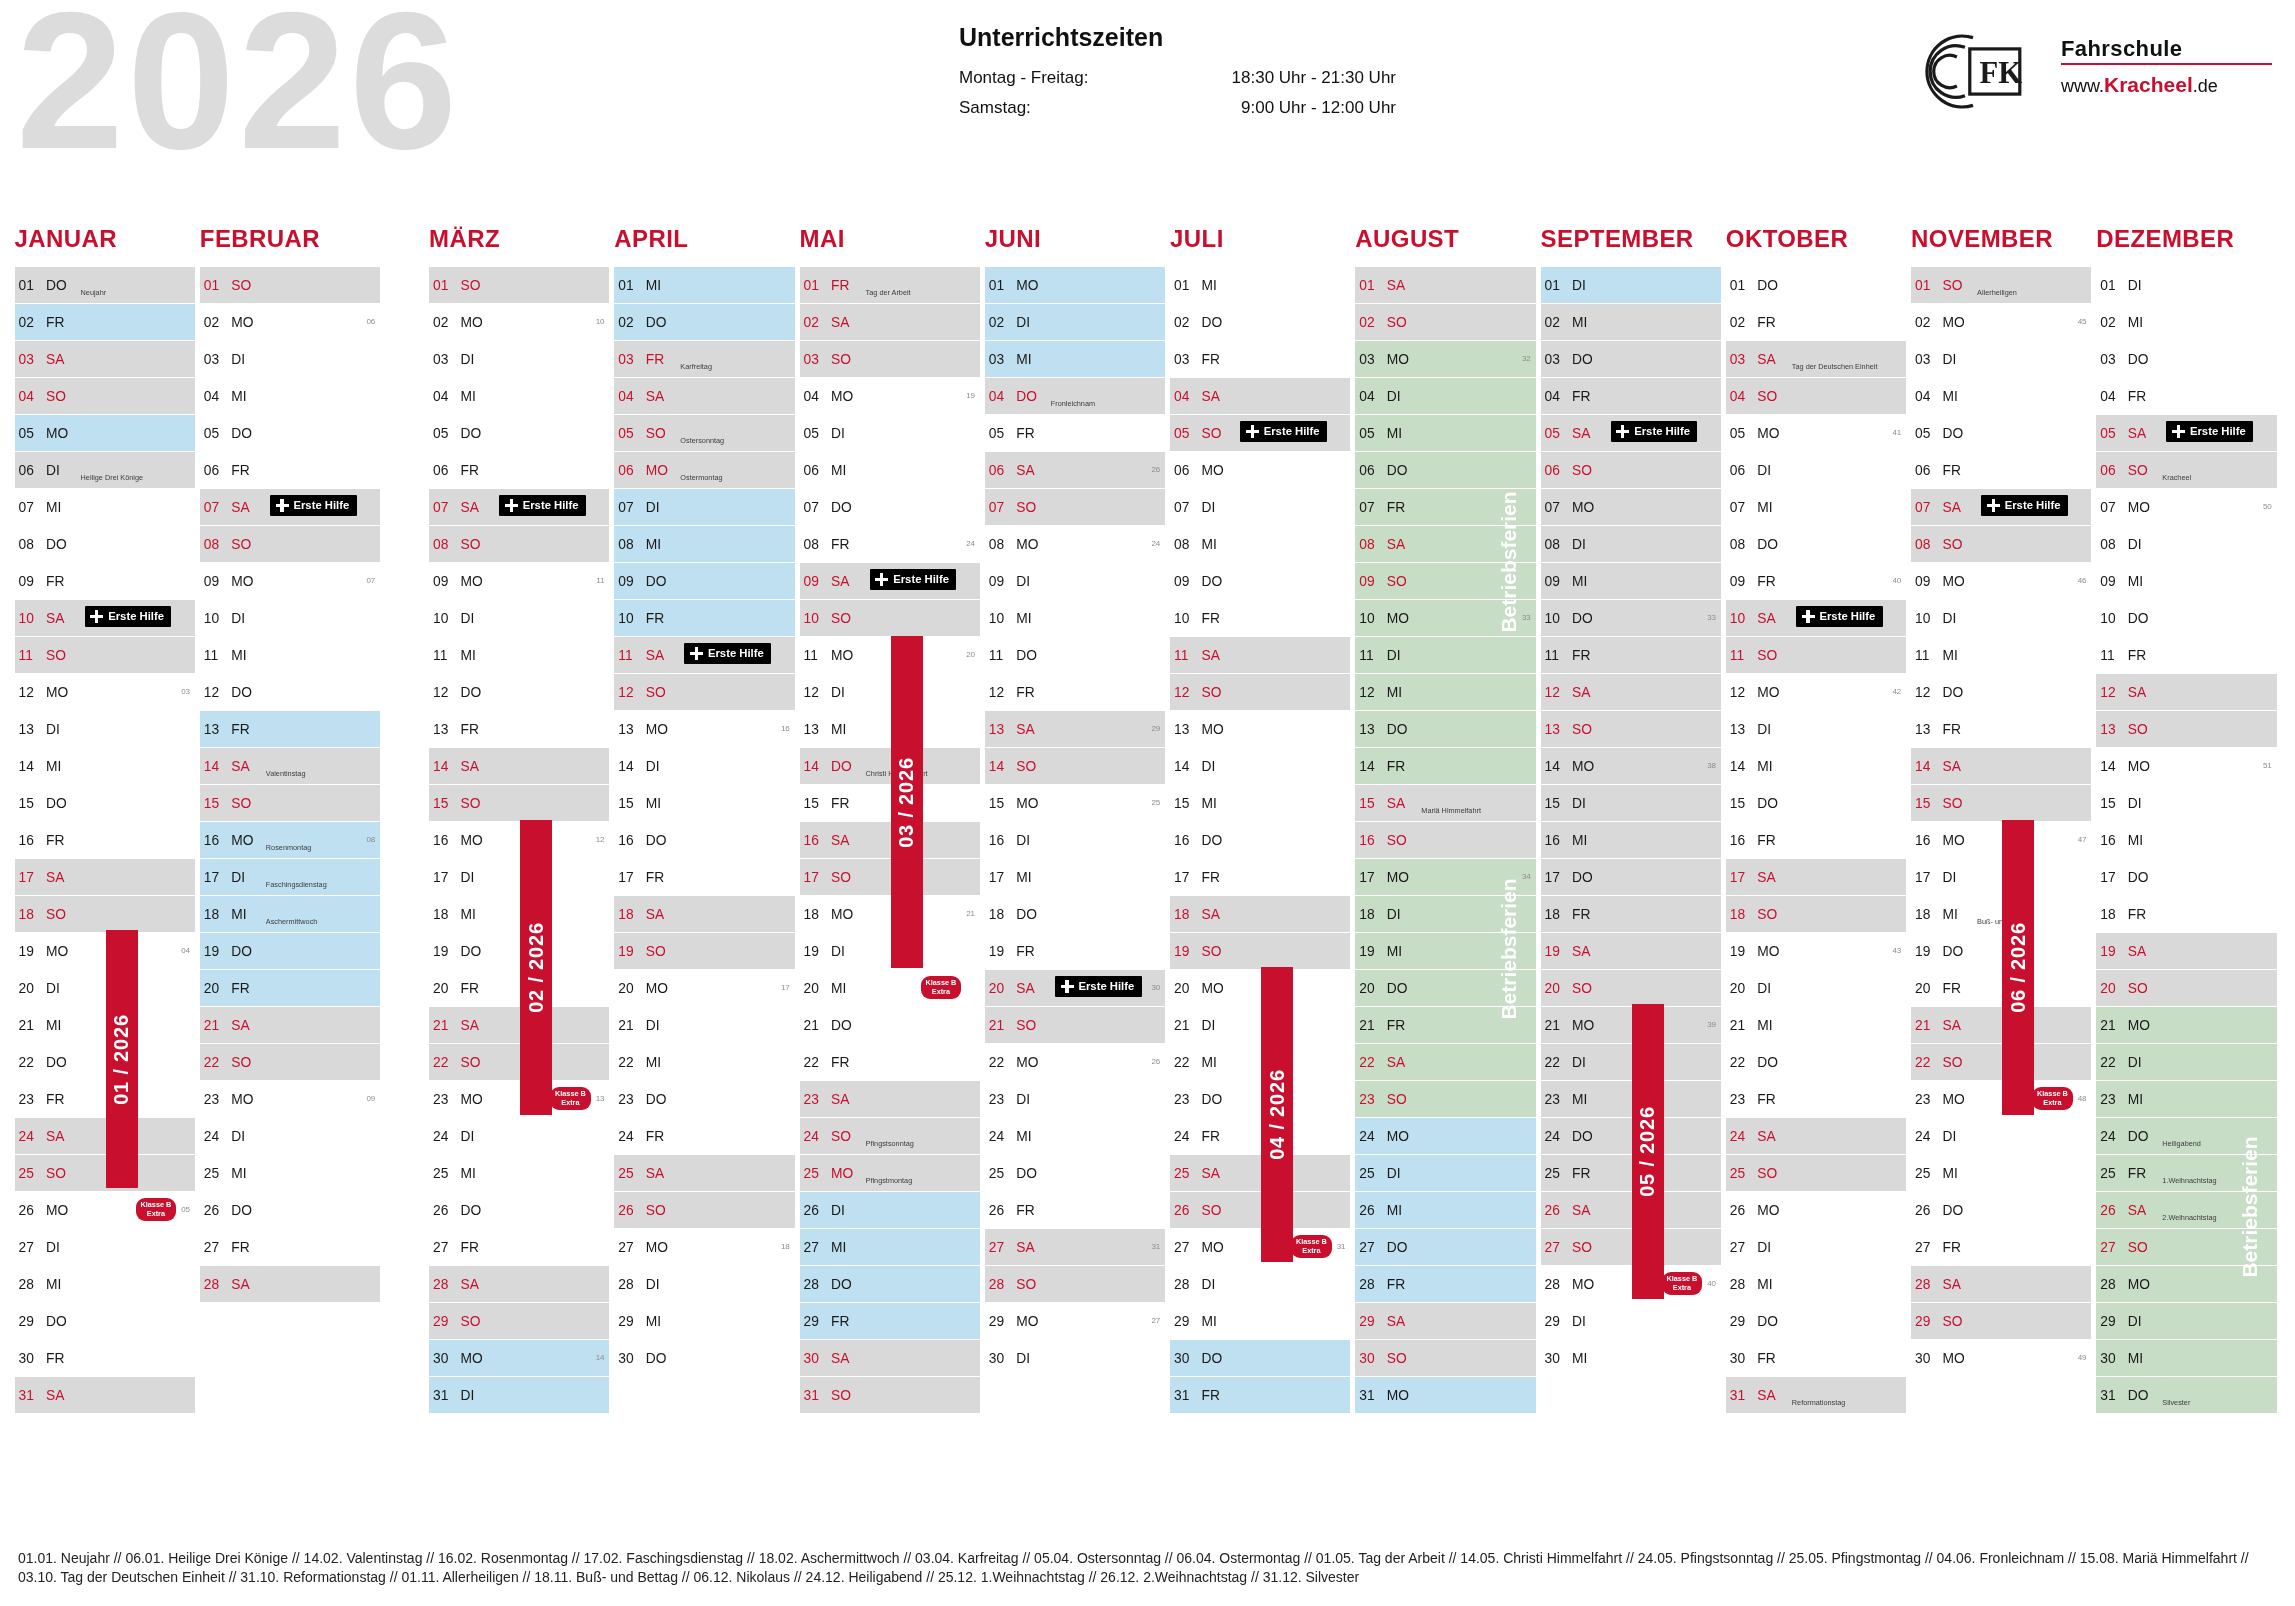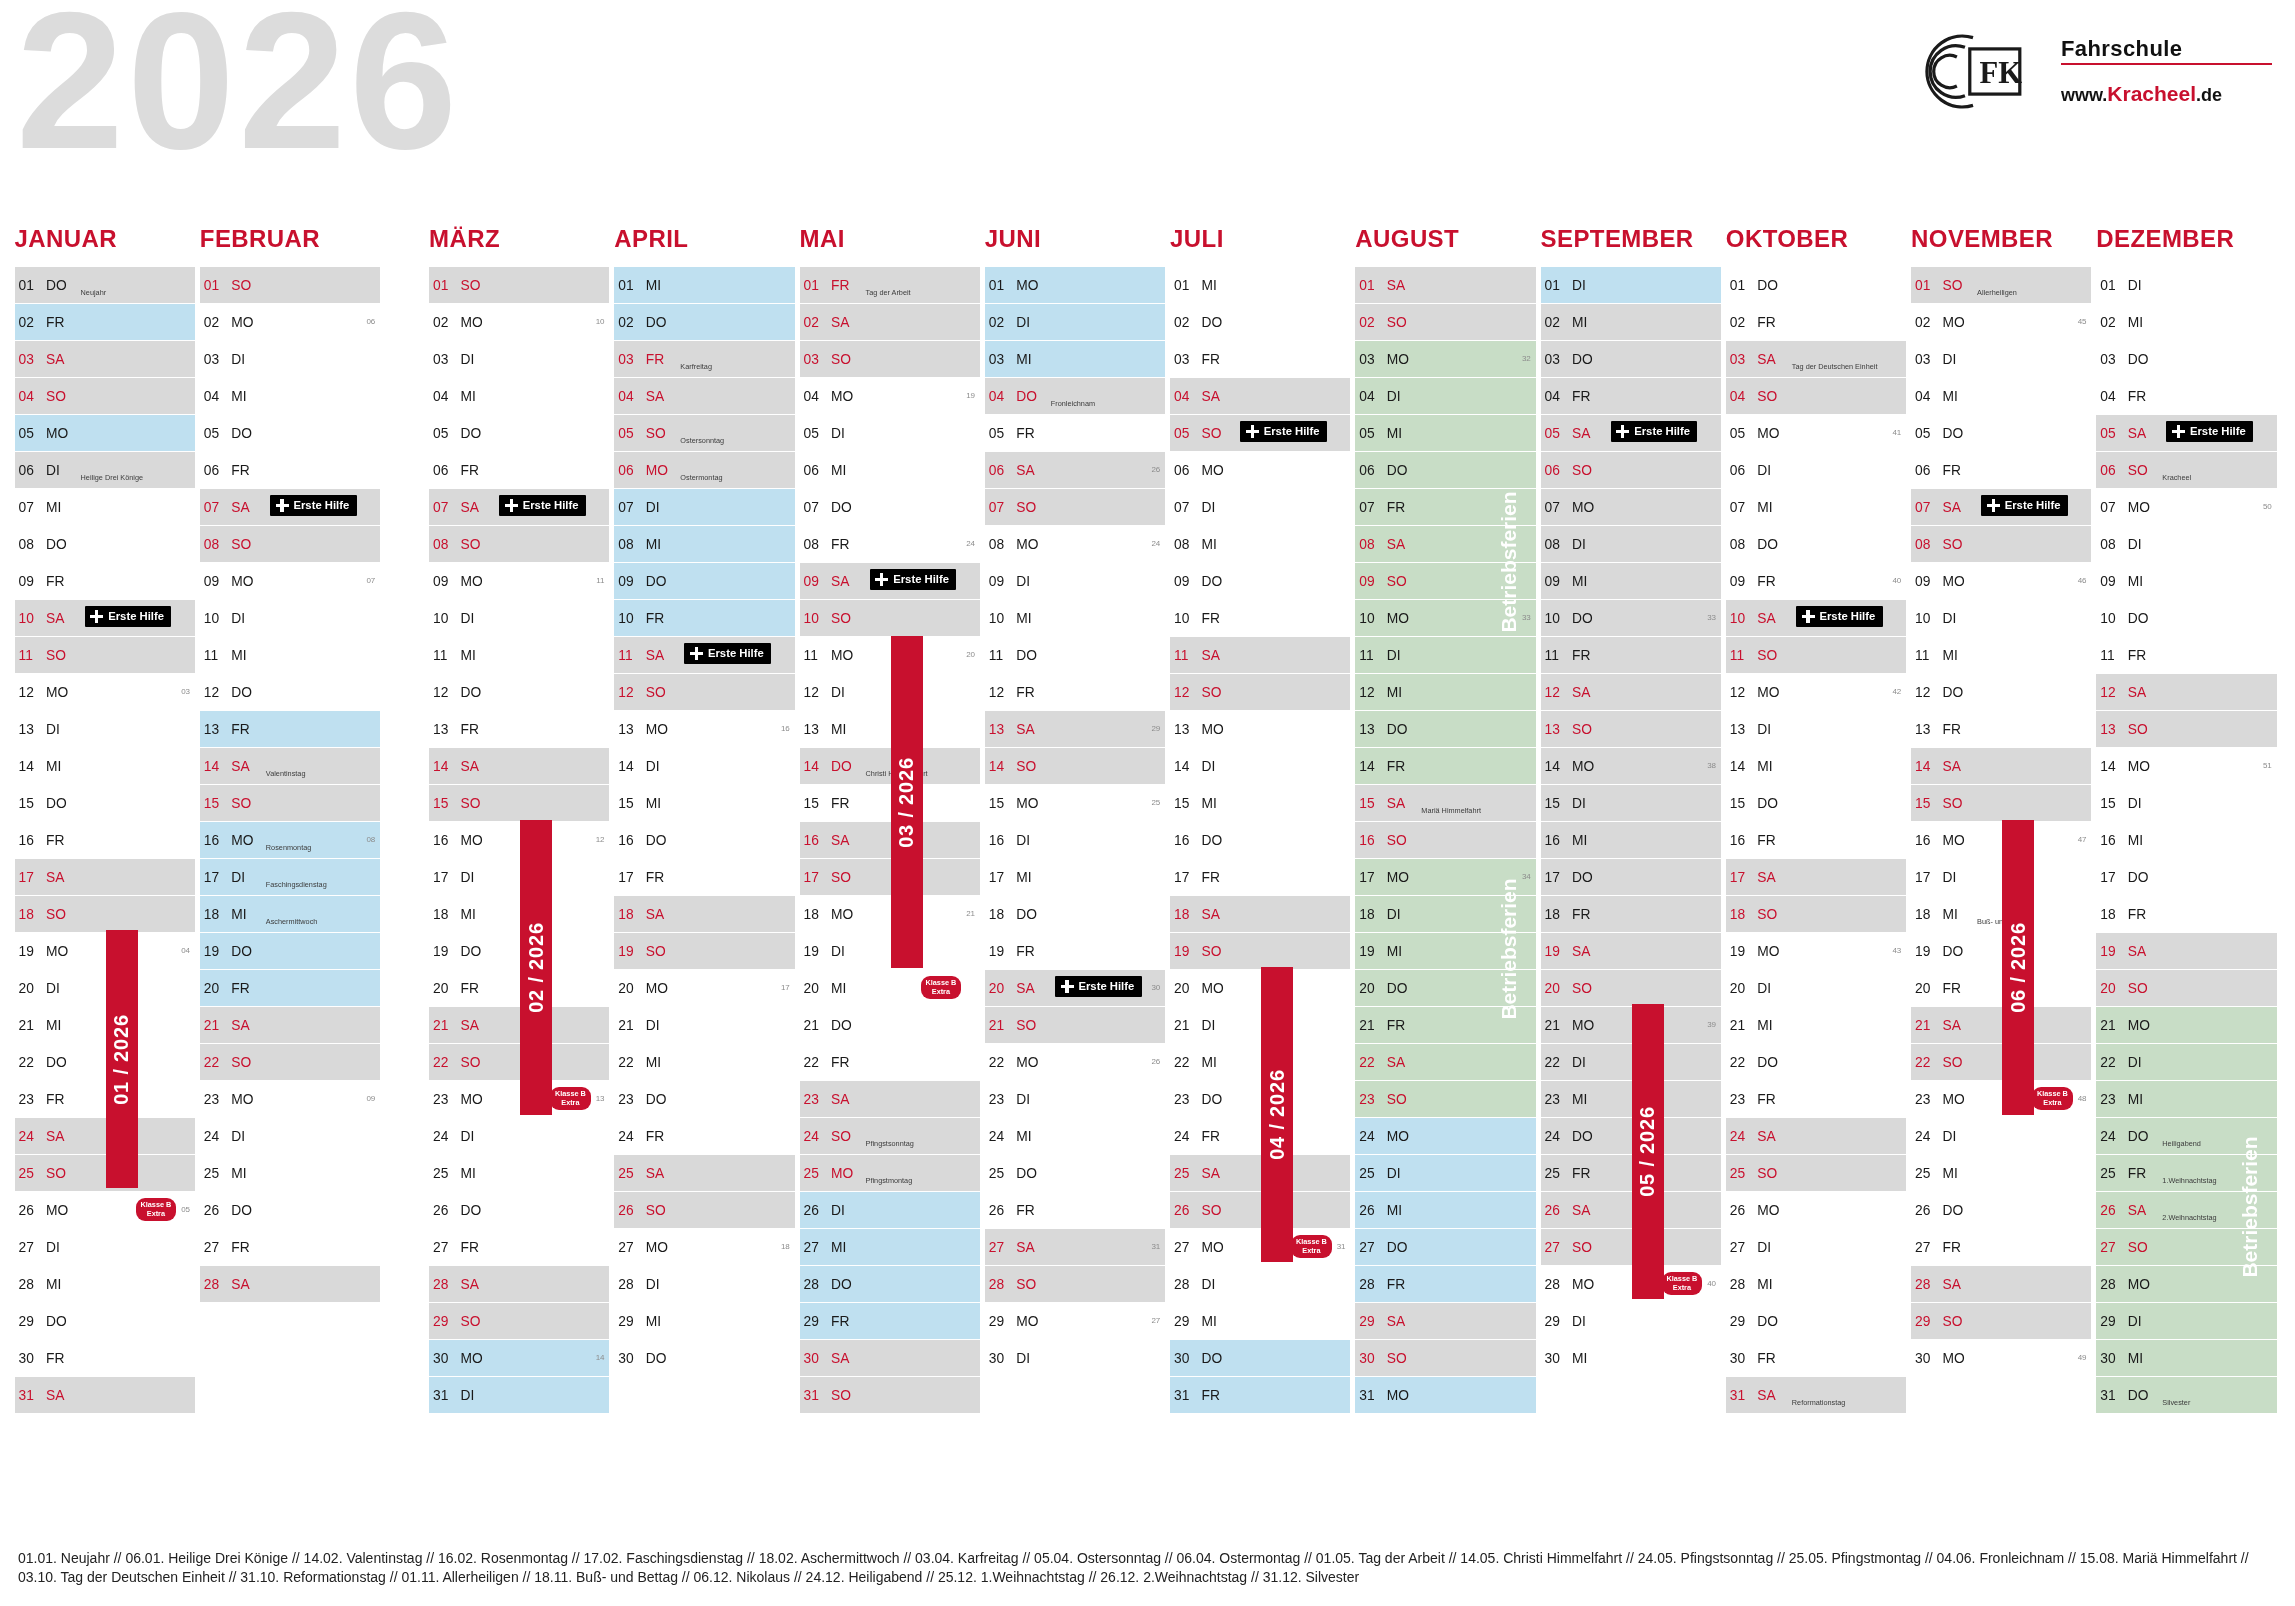--- a/index.html
+++ b/index.html
@@ -23,21 +23,21 @@
   .hdr-title { font-size: 25px; font-weight: bold; color: #111; margin-bottom: 11.3px; }
   .hdr-row { display: flex; font-size: 17px; line-height: 1.75; color: #111; }
   .hdr-label { width: 194px; }
   .hdr-value { width: 243px; text-align: right; }
   #block-unterricht { left: 959px; }
   #block-info { left: 1506px; }
   .logo-wrap { position: absolute; right: 32px; top: 27.5px; width: 340px; height: 89px; }
   .logo-mark { position: absolute; left: 0; top: 3.2px; width: 121px; height: 81px; }
   .logo-text { position: absolute; left: 138px; top: 8px; }
   .logo-l1 { font-size: 22px; font-weight: bold; color: #111; letter-spacing: 0.4px; }
-  .logo-l2 { font-size: 18px; color: #111; margin-top: 17px; font-weight: bold; }
+  .logo-l2 { font-size: 18px; color: #111; margin-top: 8px; }
   .logo-l2 b { color: #c8102e; font-size: 21px; }
   .logo-line { width: 211px; height: 2.4px; background: #c8102e; margin: 1.6px 0 0 0; }
 
   
   .calendar {
     position: absolute; left: 14.6px; top: 225px;
     width: 2267px;
     display: flex;
   }
   .month { width: 189px; padding-right: 4.9px; }
@@ -125,20 +125,31 @@
     width: 2259px; font-size: 14px; color: #222;
     line-height: 1.4;
   }
 </style>
 </head>
 <body>
 
 <div class="header">
   <div class="year-big">2026</div>
 
+  <div class="hdr-block" id="block-unterricht">
+    <div class="hdr-title">Unterrichtszeiten</div>
+    <div class="hdr-row">
+      <div class="hdr-label">Montag - Freitag:</div>
+      <div class="hdr-value">18:30 Uhr - 21:30 Uhr</div>
+    </div>
+    <div class="hdr-row">
+      <div class="hdr-label">Samstag:</div>
+      <div class="hdr-value">9:00 Uhr - 12:00 Uhr</div>
+    </div>
+  </div>
 
 
   <div class="logo-wrap">
     <div class="logo-mark">
       <svg width="121" height="81" viewBox="0 0 150 100">
         <path d="M62 8 A44 44 0 1 0 62 92" fill="none" stroke="#1a1a1a" stroke-width="4"></path>
         <path d="M52 20 A32 32 0 1 0 52 80" fill="none" stroke="#1a1a1a" stroke-width="4"></path>
         <path d="M42 32 A20 20 0 1 0 42 68" fill="none" stroke="#1a1a1a" stroke-width="4"></path>
         <rect x="58" y="22" width="62" height="56" fill="none" stroke="#1a1a1a" stroke-width="4"></rect>
         <text x="70" y="64" font-family="Liberation Serif, serif" font-size="38" font-weight="bold" fill="#1a1a1a">FK</text>

